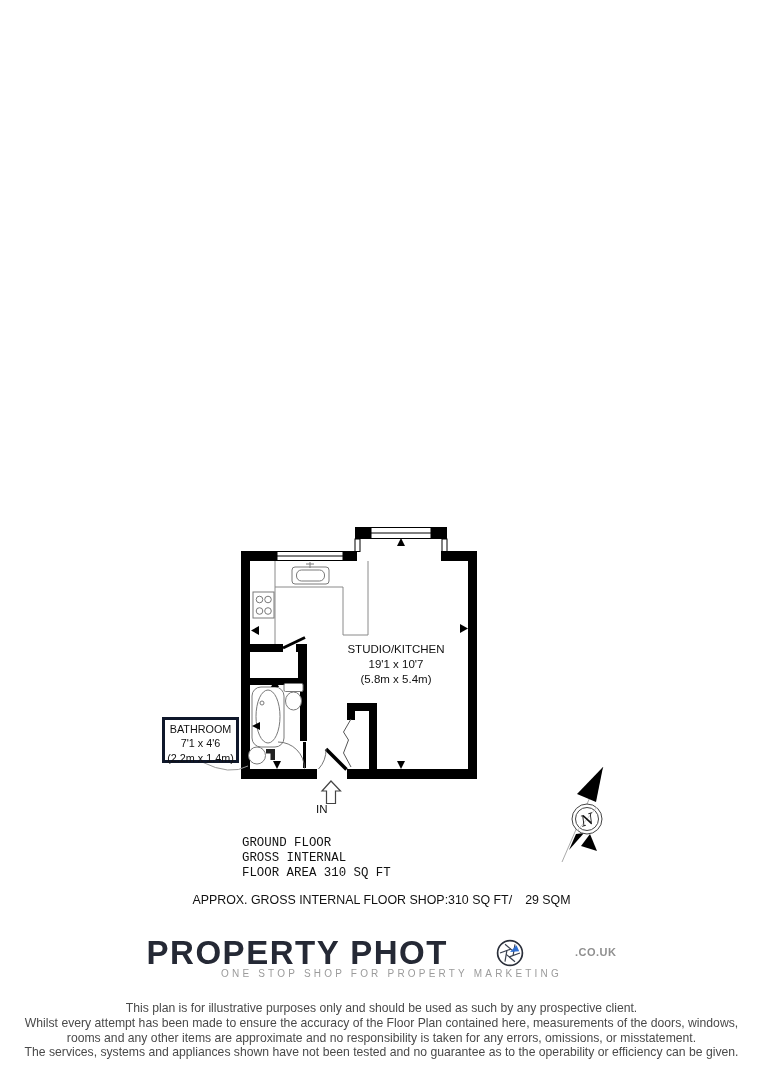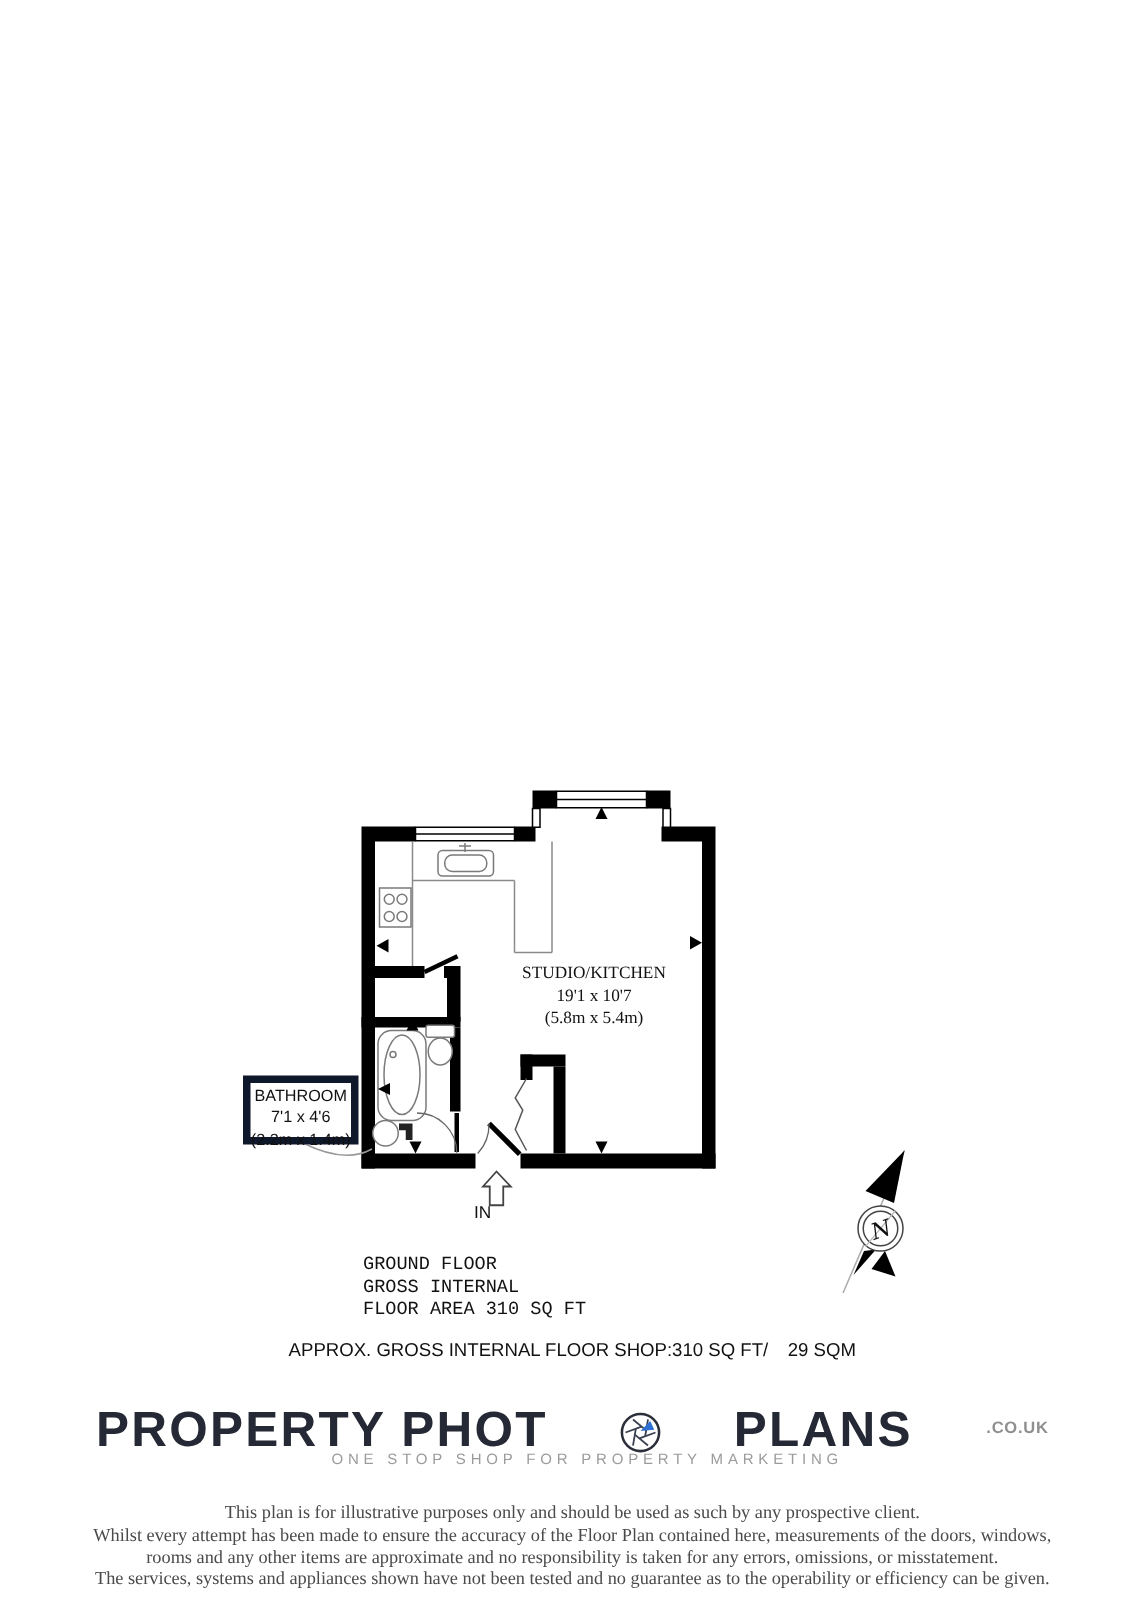--- a/index.html
+++ b/index.html
@@ -1,36 +1,36 @@
 <!DOCTYPE html>
 <html><head>
 <meta charset="utf-8">
 <style>
   html,body{margin:0;padding:0;background:#fff;}
   .page{position:relative;width:763px;height:1080px;background:#fff;overflow:hidden;
         font-family:"Liberation Sans","DejaVu Sans",sans-serif;color:#111;}
   .abs{position:absolute;}
   svg text{font-family:"DejaVu Serif",serif;}
-  .room-label{text-align:center;font-size:11.5px;line-height:15px;color:#111;white-space:nowrap;font-family:Liberation Serif, serif;}
-  .bath-box{left:162px;top:717px;width:77px;height:46px;border:5px solid #0f172a;background:#fff;
+  .room-label{text-align:center;font-size:11.5px;line-height:15px;color:#111;white-space:nowrap;}
+  .bath-box{left:162px;top:717px;width:77px;height:46px;border:3px solid #0f172a;background:#fff;
             box-sizing:border-box;text-align:center;font-size:10.8px;line-height:14.3px;padding-top:2px;}
   .in-label{left:316px;top:803px;width:30px;text-align:left;font-size:11.5px;line-height:13px;}
   .gf-block{left:242px;top:836px;font-size:12.4px;line-height:15px;font-family:Liberation Mono, monospace;}
   .approx-line{left:0;top:893px;width:763px;text-align:center;font-size:12.4px;}
   .approx-line .gap1{text-align:right;}
   .approx-line .gap2{margin-left:13px;}
-  .logo-row{left:0;top:936px;width:763px;display:flex;align-items:flex-end;justify-content:center;gap:46px;}
+  .logo-row{left:0;top:936px;width:763px;display:flex;align-items:center;justify-content:center;gap:46px;}
   .logo-word{font-size:33px;font-weight:bold;letter-spacing:1.5px;color:#252935;line-height:1;}
   .logo-suffix{font-size:11px;font-weight:bold;letter-spacing:.5px;color:#8f8f8f;align-self:flex-end;
                margin:0 0 11px 3px;line-height:1;}
   .logo-shutter{margin:0 2px;}
   .tagline{left:0;top:968px;width:763px;text-align:center;font-size:10px;letter-spacing:3.2px;
            color:#9b9b9b;padding-left:10px;}
   .disclaimer{left:0;top:1001px;width:763px;text-align:center;font-size:12.2px;line-height:14.8px;
-              color:#4a4a4a;font-family:Liberation Serif, serif;}
+              color:#4a4a4a;}
 </style>
 </head>
 <body>
 
 <div class="page">
 
   <svg class="abs" style="left:0;top:0" width="763" height="1080" viewBox="0 0 763 1080">
 
     <g fill="#000">
       <rect x="241" y="551" width="9" height="228"></rect>
@@ -171,21 +171,20 @@
       <g stroke="#39404f" stroke-width="1.2">
         <line x1="24" y1="14" x2="13.3" y2="17.9"></line>
         <line x1="19" y1="22.7" x2="10.2" y2="15.4"></line>
         <line x1="9" y1="22.7" x2="10.9" y2="11.4"></line>
         <line x1="4" y1="14" x2="14.7" y2="10.1"></line>
         <line x1="9" y1="5.3" x2="17.8" y2="12.6"></line>
         <line x1="19" y1="5.3" x2="17.1" y2="16.6"></line>
       </g>
       <polygon points="14,13 20.5,6.3 23.2,12.2" fill="#2e6fd4"></polygon>
     </svg>
-    <span class="logo-word">PLANS</span>
     <span class="logo-suffix">.CO.UK</span>
   </div>
 
   <div class="abs tagline">ONE STOP SHOP FOR PROPERTY MARKETING</div>
 
   <div class="abs disclaimer">
     <div>This plan is for illustrative purposes only and should be used as such by any prospective client.</div>
     <div>Whilst every attempt has been made to ensure the accuracy of the Floor Plan contained here, measurements of the doors, windows,</div>
     <div>rooms and any other items are approximate and no responsibility is taken for any errors, omissions, or misstatement.</div>
     <div>The services, systems and appliances shown have not been tested and no guarantee as to the operability or efficiency can be given.</div>

